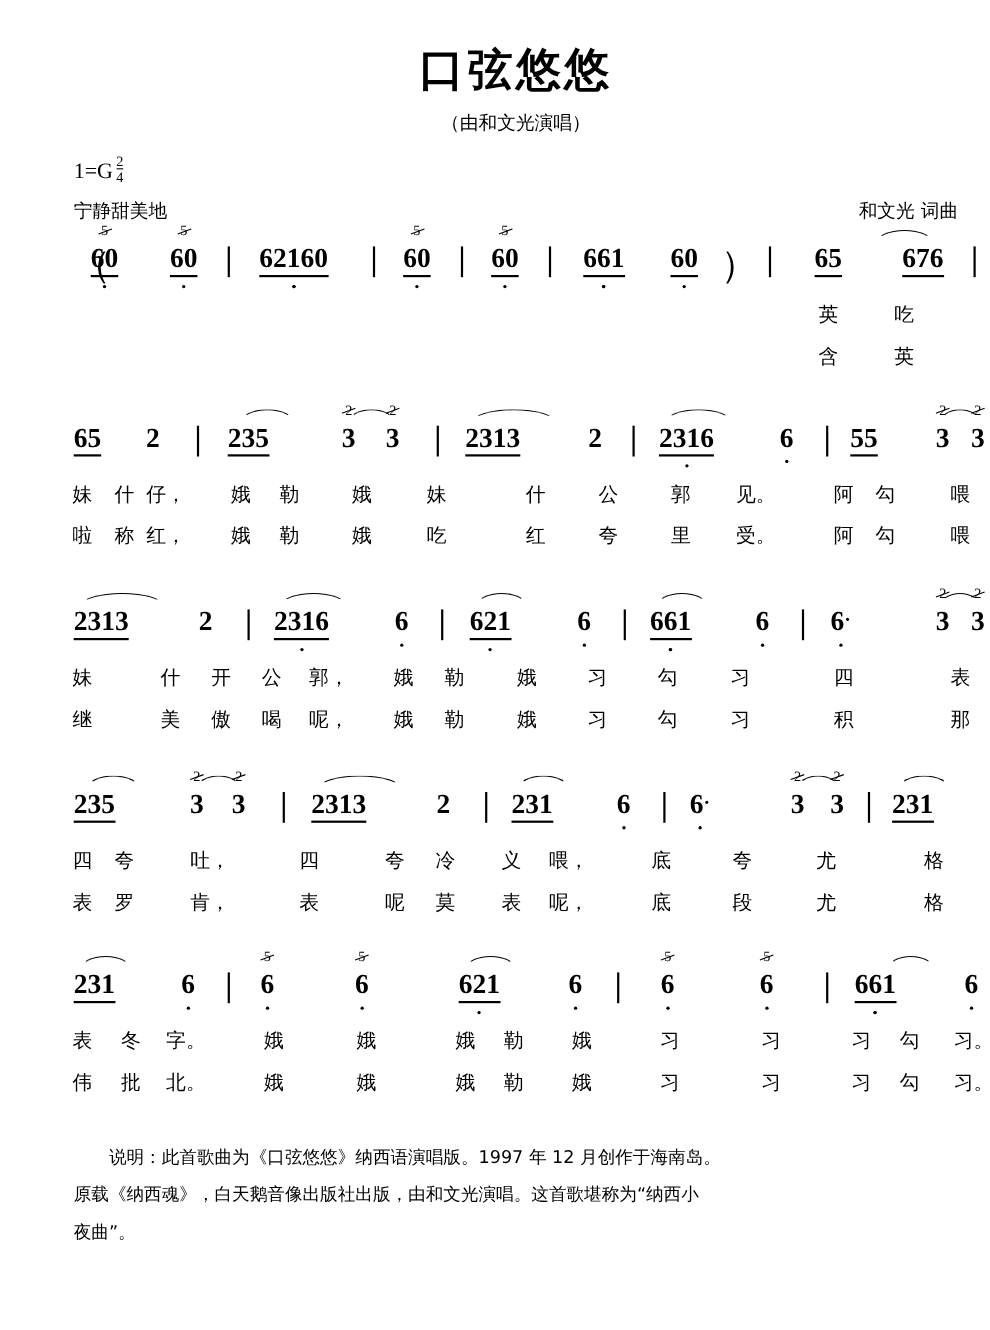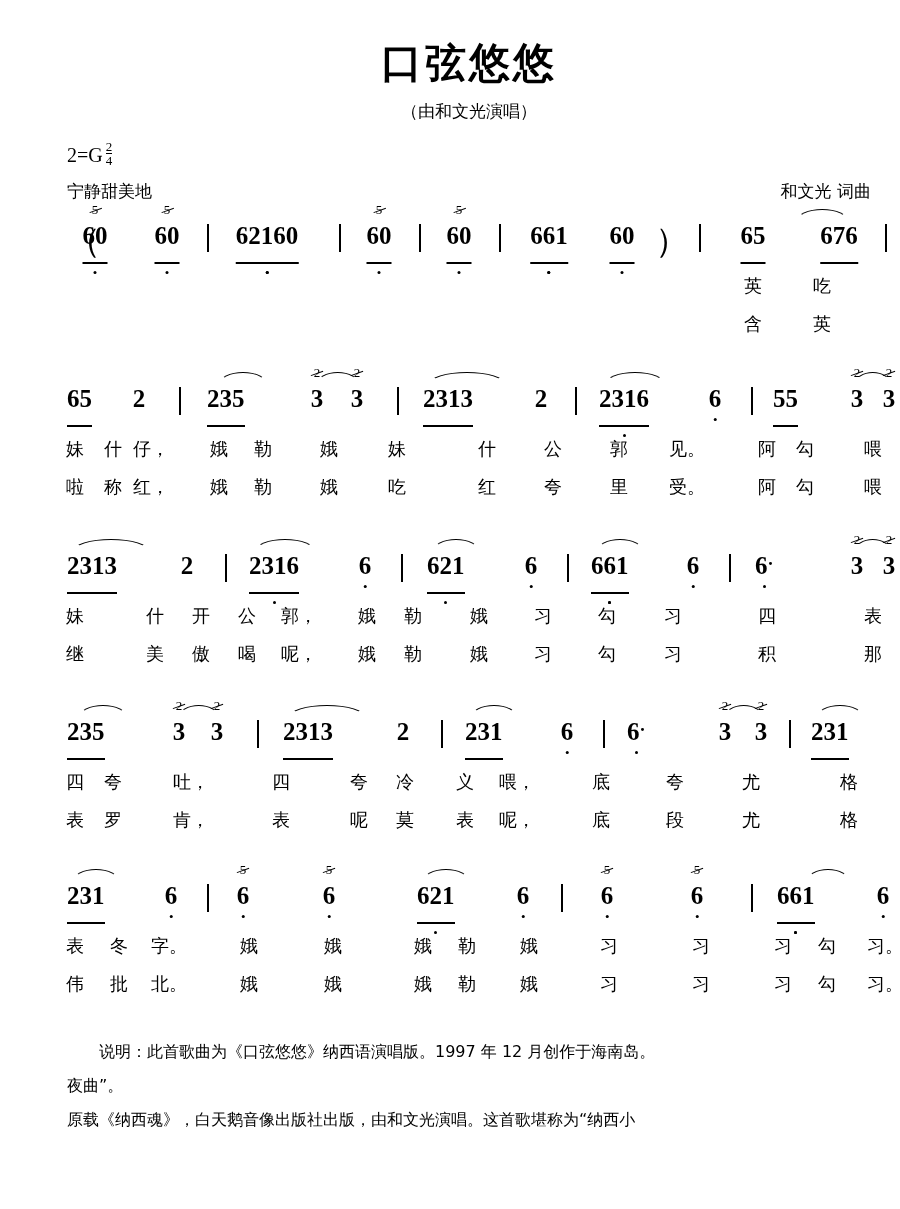--- a/index.html
+++ b/index.html
@@ -99,21 +99,21 @@
   .at {
     position: absolute;
     top: 0;
     transform: translateX(-50%);
     text-align: center;
   }
   .at.left { transform: none; }
 
   .note { position: relative; display: inline-block; }
   
-  .beam1 { border-bottom: 2px solid #000; padding-bottom: 12px; }
+  .beam1 { border-bottom: 2px solid #000; padding-bottom: 0; }
 
   
   .dotlow::after {
     content: "";
     position: absolute;
     left: 50%;
     bottom: -8px;
     width: 3px; height: 3px;
     margin-left: -1.5px;
     background: #000;
@@ -200,21 +200,21 @@
 </style>
 </head>
 <body>
 
 <div class="page">
 
   <div class="title">口弦悠悠</div>
   <div class="subtitle">（由和文光演唱）</div>
 
   <div class="keysig">
-    <span>2=G</span><span class="frac"><span class="num">2</span><span class="den">4</span></span>
+    <span>1=G</span><span class="frac"><span class="num">2</span><span class="den">4</span></span>
   </div>
 
   <div class="tempo">宁静甜美地</div>
   <div class="composer">和文光  词曲</div>
 
   <div class="system" style="top:222px;">
     <div class="notes-row">
       <span class="paren" style="left:0px;">（</span>
 
       <span class="at" style="left:28px;">
@@ -626,17 +626,17 @@
       <span class="at" style="left:542px;">习</span>
       <span class="at" style="left:634px;">习</span>
       <span class="at" style="left:716px;">习</span>
       <span class="at" style="left:760px;">勾</span>
       <span class="at" style="left:818px;">习。</span>
     </div>
   </div>
 
   <div class="notes-text" style="top:1035px;">
     <p class="first">说明：此首歌曲为《口弦悠悠》纳西语演唱版。1997 年 12 月创作于海南岛。</p>
+    <p>原载《纳西魂》，白天鹅音像出版社出版，由和文光演唱。这首歌堪称为“纳西小</p>
     <p>夜曲”。</p>
-    <p>原载《纳西魂》，白天鹅音像出版社出版，由和文光演唱。这首歌堪称为“纳西小</p>
   </div>
 
 </div>
 
 </body></html>

